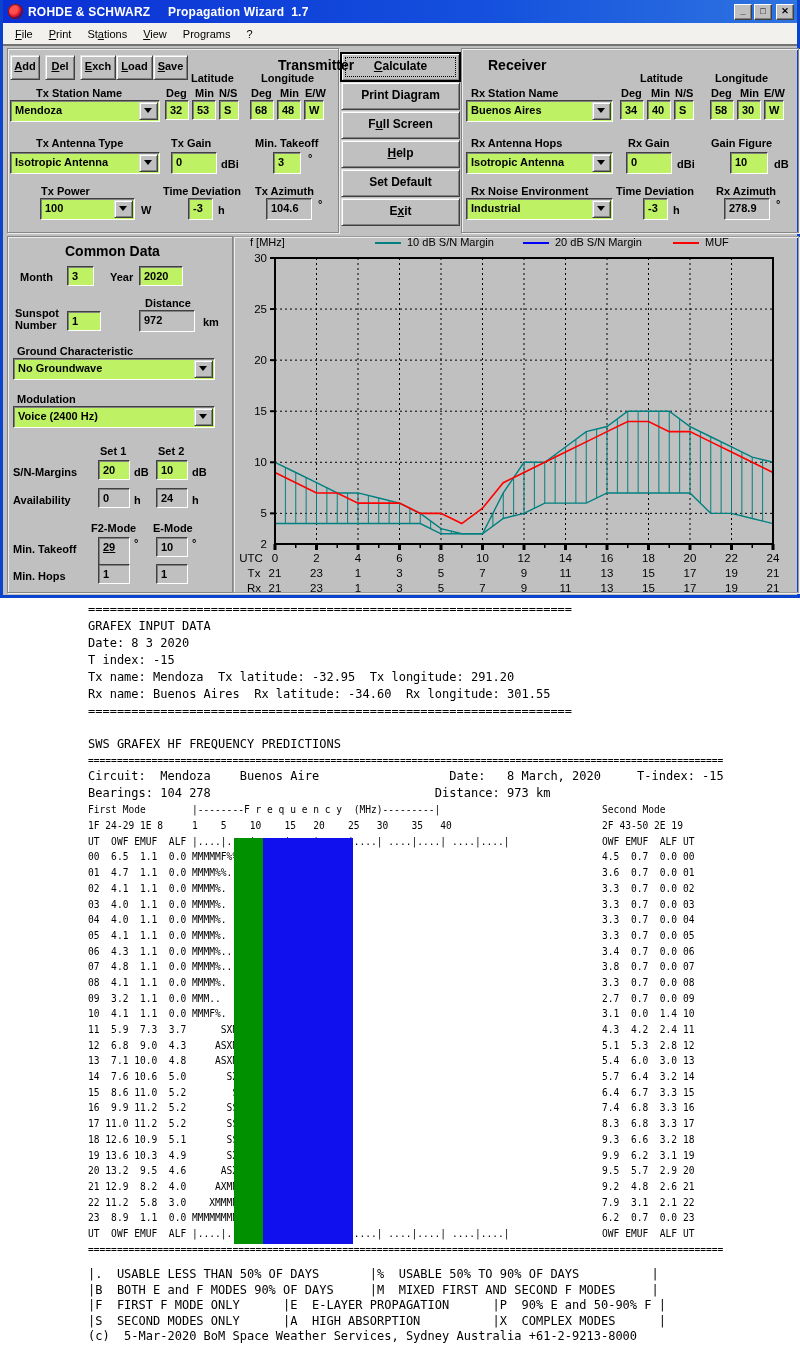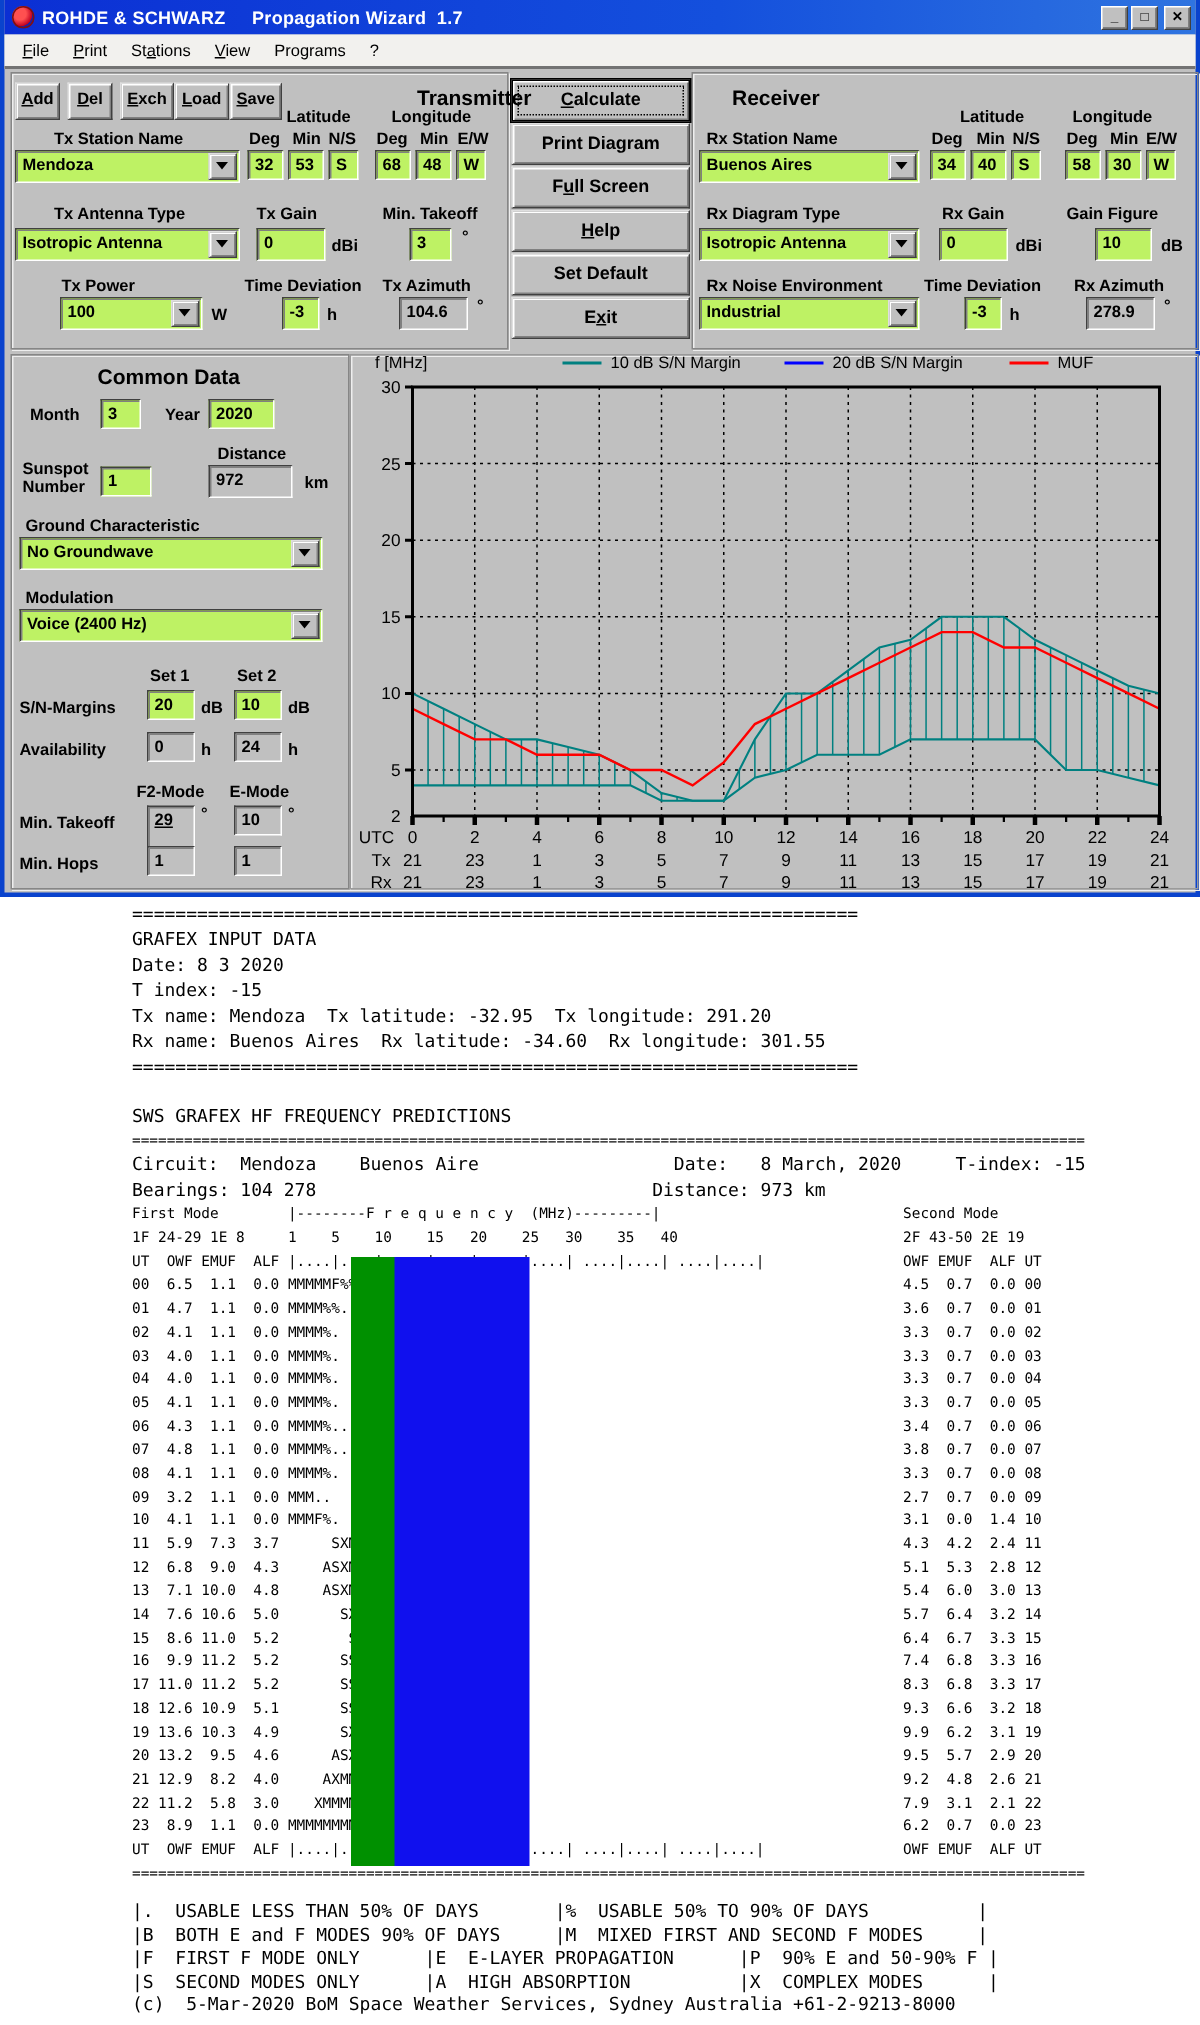--- a/index.html
+++ b/index.html
@@ -144,21 +144,21 @@
         <div class="lb" style="left: 672px; top: 87px;">N/S</div>
         <div class="lb" style="left: 708px; top: 87px;">Deg</div>
         <div class="lb" style="left: 737px; top: 87px;">Min</div>
         <div class="lb" style="left: 761px; top: 87px;">E/W</div>
         <div class="fld" style="left: 617px; top: 100px; width: 24px; height: 20px;">34</div>
         <div class="fld" style="left: 644px; top: 100px; width: 24px; height: 20px;">40</div>
         <div class="fld" style="left: 671px; top: 100px; width: 20px; height: 20px;">S</div>
         <div class="fld" style="left: 707px; top: 100px; width: 24px; height: 20px;">58</div>
         <div class="fld" style="left: 734px; top: 100px; width: 24px; height: 20px;">30</div>
         <div class="fld" style="left: 761px; top: 100px; width: 20px; height: 20px;">W</div>
-        <div class="lb" style="left: 468px; top: 137px;">Rx Diagram Type</div>
+        <div class="lb" style="left: 468px; top: 137px;">Rx Antenna Hops</div>
         <div class="fld combo" style="left: 463px; top: 152px; width: 147px; height: 22px;">Isotropic Antenna<span class="cbtn"></span></div>
         <div class="lb" style="left: 625px; top: 137px;">Rx Gain</div>
         <div class="fld" style="left: 623px; top: 152px; width: 46px; height: 22px;">0</div>
         <div class="lb" style="left: 674px; top: 158px;">dBi</div>
         <div class="lb" style="left: 708px; top: 137px;">Gain Figure</div>
         <div class="fld" style="left: 727px; top: 152px; width: 38px; height: 22px;">10</div>
         <div class="lb" style="left: 771px; top: 158px;">dB</div>
         <div class="lb" style="left: 468px; top: 185px;">Rx Noise Environment</div>
         <div class="fld combo" style="left: 463px; top: 198px; width: 147px; height: 22px;">Industrial<span class="cbtn"></span></div>
         <div class="lb" style="left: 613px; top: 185px;">Time Deviation</div>

